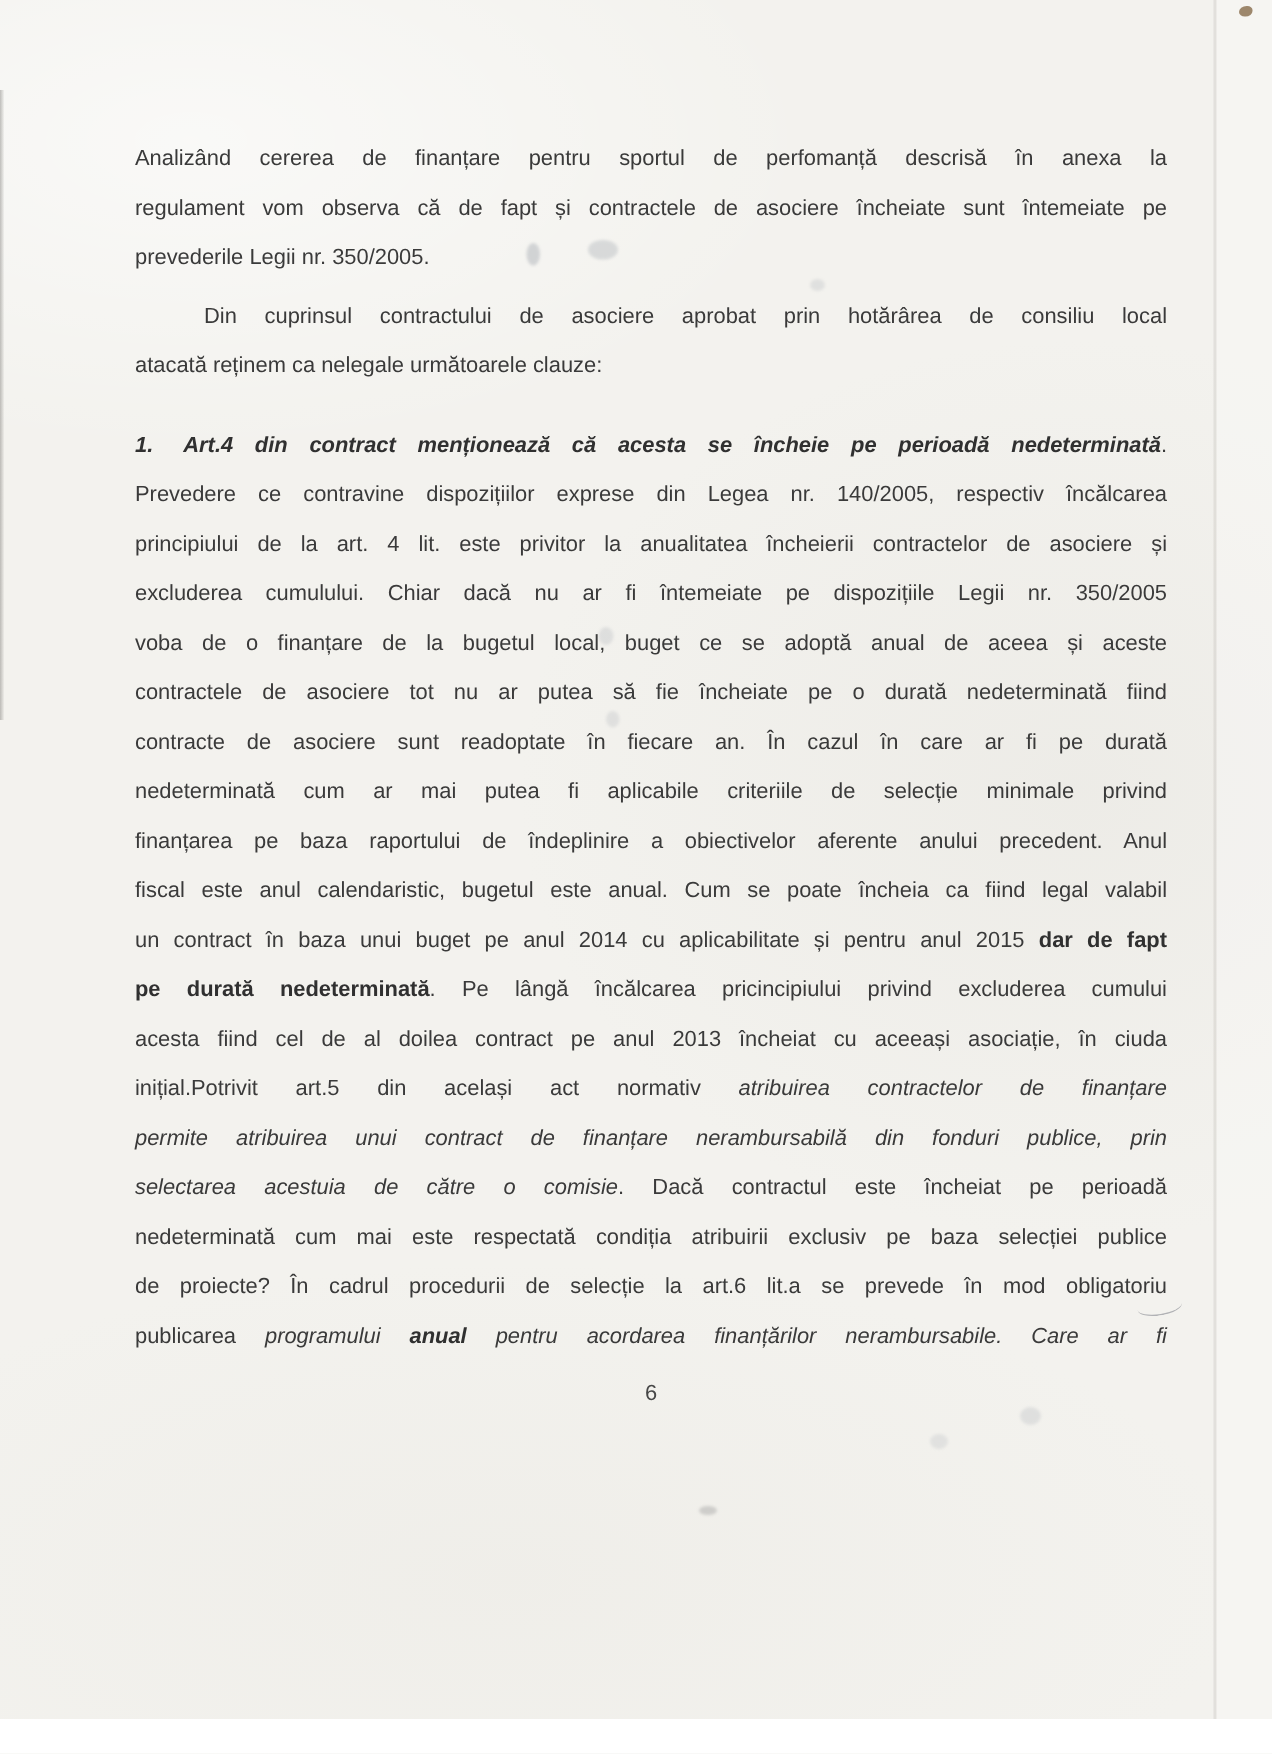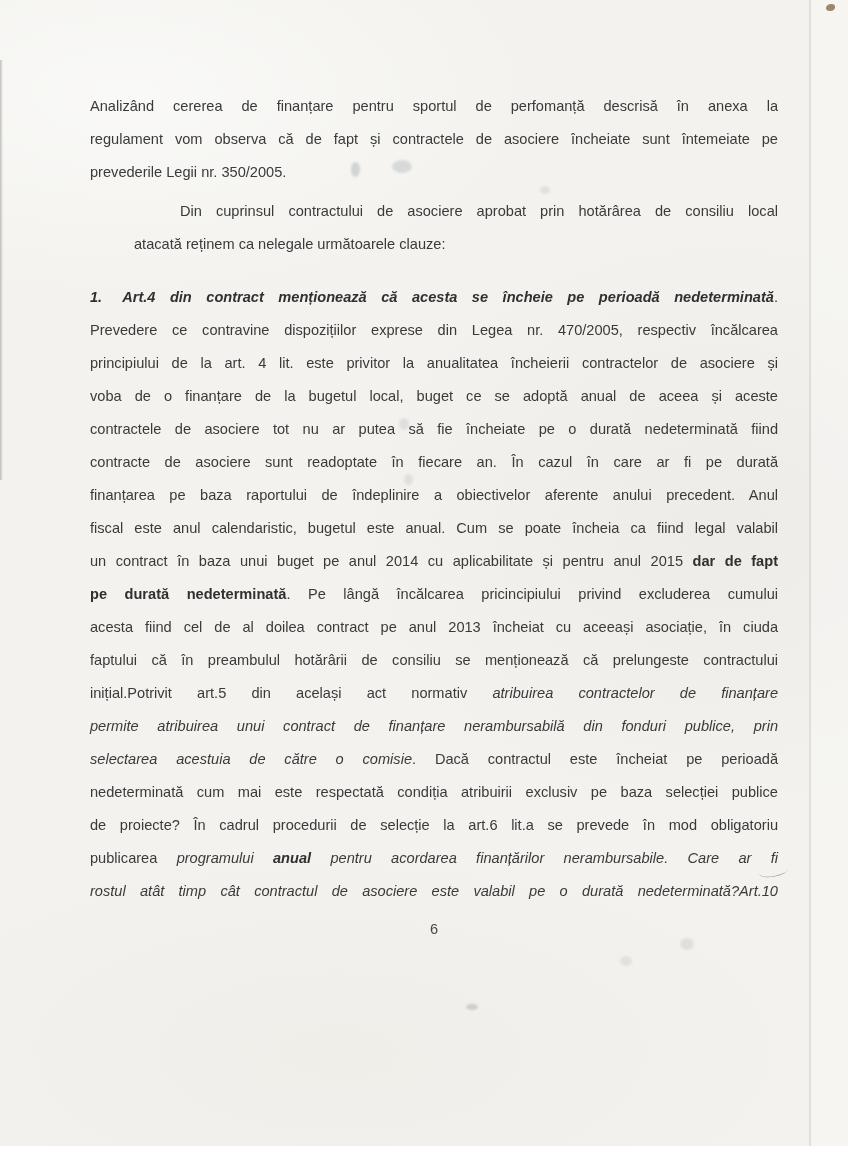--- a/index.html
+++ b/index.html
@@ -34,21 +34,21 @@
   .bottom-white-strip{
     position:absolute;left:0;bottom:0;width:848px;height:23px;
     background:#ffffff;
   }
   .textblock{
     position:absolute;left:90px;top:90px;width:688px;
     font-size:14.6px;
     color:#3a3a3a;
   }
   .para{margin:0;}
-  .para.gap-small{margin-top:6px;margin-left:44px;}
+  .para.gap-small{margin-top:6px;}
   .para.gap-large{margin-top:20px;}
   .line{
     height:33px;line-height:33px;
     text-align:justify;
     -moz-text-align-last:justify;
     text-align-last:justify;
   }
   .line.nojust{
     text-align:center;
     -moz-text-align-last:left;
@@ -89,38 +89,38 @@
         <div class="line"><span class="run">Analizând cererea de finanțare pentru sportul de perfomanță descrisă în anexa la</span></div>
         <div class="line"><span class="run">regulament vom observa că de fapt și contractele de asociere încheiate sunt întemeiate pe</span></div>
         <div class="line nojust"><span class="run">prevederile Legii nr. 350/2005.</span></div>
       </div>
       <div class="para gap-small">
         <div class="line indent"><span class="run">Din cuprinsul contractului de asociere aprobat prin hotărârea de consiliu local</span></div>
         <div class="line nojust"><span class="run">atacată reținem ca nelegale următoarele clauze:</span></div>
       </div>
       <div class="para gap-large">
         <div class="line"><span class="run b i tab">1.</span><span class="run b i">Art.4 din contract menționează că acesta se încheie pe perioadă nedeterminată</span><span class="run">.</span></div>
-        <div class="line"><span class="run">Prevedere ce contravine dispozițiilor exprese din Legea nr. 470/2005, respectiv încălcarea</span></div>
+        <div class="line"><span class="run">Prevedere ce contravine dispozițiilor exprese din Legea nr. 140/2005, respectiv încălcarea</span></div>
         <div class="line"><span class="run">principiului de la art. 4 lit. este privitor la anualitatea încheierii contractelor de asociere și</span></div>
+        <div class="line"><span class="run">excluderea cumulului. Chiar dacă nu ar fi întemeiate pe dispozițiile Legii nr. 350/2005</span></div>
         <div class="line"><span class="run">voba de o finanțare de la bugetul local, buget ce se adoptă anual de aceea și aceste</span></div>
         <div class="line"><span class="run">contractele de asociere tot nu ar putea să fie încheiate pe o durată nedeterminată fiind</span></div>
         <div class="line"><span class="run">contracte de asociere sunt readoptate în fiecare an. În cazul în care ar fi pe durată</span></div>
+        <div class="line"><span class="run">nedeterminată cum ar mai putea fi aplicabile criteriile de selecție minimale privind</span></div>
         <div class="line"><span class="run">finanțarea pe baza raportului de îndeplinire a obiectivelor aferente anului precedent. Anul</span></div>
         <div class="line"><span class="run">fiscal este anul calendaristic, bugetul este anual. Cum se poate încheia ca fiind legal valabil</span></div>
         <div class="line"><span class="run">un contract în baza unui buget pe anul 2014 cu aplicabilitate și pentru anul 2015 </span><span class="run b">dar de fapt</span></div>
         <div class="line"><span class="run b">pe durată nedeterminată</span><span class="run">. Pe lângă încălcarea pricincipiului privind excluderea cumului</span></div>
         <div class="line"><span class="run">acesta fiind cel de al doilea contract pe anul 2013 încheiat cu aceeași asociație, în ciuda</span></div>
-        <div class="line"><span class="run">faptului că în preambulul hotărârii de consiliu se menționează că prelungeste contractului</span></div>
         <div class="line"><span class="run">inițial.Potrivit art.5 din același act normativ </span><span class="run i">atribuirea contractelor de finanțare</span></div>
         <div class="line"><span class="run i">permite atribuirea unui contract de finanțare nerambursabilă din fonduri publice, prin</span></div>
         <div class="line"><span class="run i">selectarea acestuia de către o comisie</span><span class="run">. Dacă contractul este încheiat pe perioadă</span></div>
         <div class="line"><span class="run">nedeterminată cum mai este respectată condiția atribuirii exclusiv pe baza selecției publice</span></div>
         <div class="line"><span class="run">de proiecte? În cadrul procedurii de selecție la art.6 lit.a se prevede în mod obligatoriu</span></div>
         <div class="line"><span class="run">publicarea </span><span class="run i">programului </span><span class="run b i">anual</span><span class="run i"> pentru acordarea finanțărilor nerambursabile. Care ar fi</span></div>
-        <div class="line"><span class="run i">rostul atât timp cât contractul de asociere este valabil pe o durată nedeterminată?Art.10</span></div>
       </div>
       <div class="page-footer" id="pagefooter">6</div>
   </div>
 
   <div class="bottom-white-strip"></div>
   <div id="artifacts-layer">
       <div class="artifact dot" style="left: 826px; top: 4px; width: 9px; height: 7px; background: rgb(141, 115, 85); opacity: 0.85;"></div>
       <div class="artifact curve" style="left: 758px; top: 864px; width: 30px; height: 12px; opacity: 0.9;"></div>
       <div class="artifact smudge" style="left: 351px; top: 162px; width: 9px; height: 15px; background: rgb(167, 172, 179); opacity: 0.45;"></div>
       <div class="artifact smudge" style="left: 392px; top: 160px; width: 20px; height: 13px; background: rgb(170, 176, 182); opacity: 0.38;"></div>

